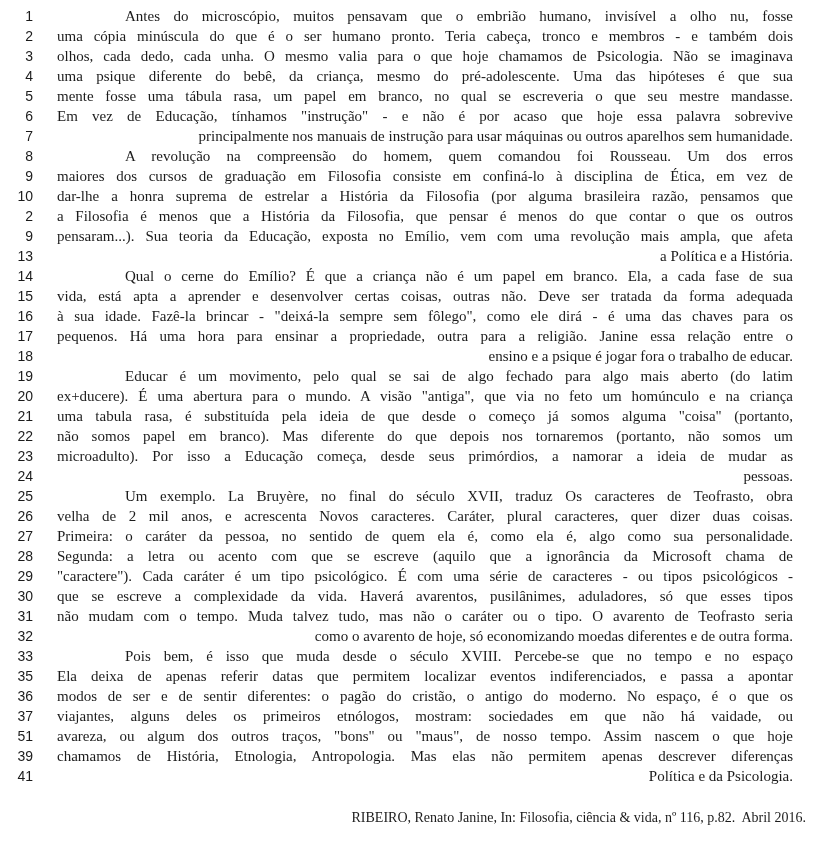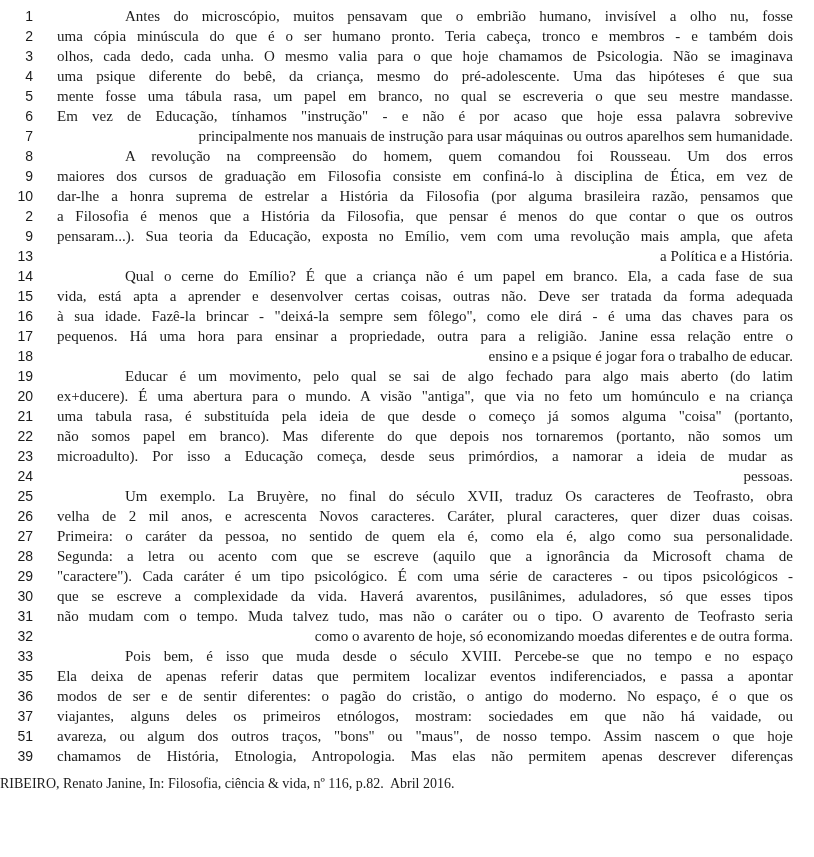--- a/index.html
+++ b/index.html
@@ -48,23 +48,23 @@
   }
   .txt.end {
     text-align: right;
   }
   .txt.ind {
     text-indent: 68px;
   }
   .txt .it {
   }
   .citation {
-    margin-top: 9px;
+    margin-top: 23px;
     padding-right: 8px;
-    text-align: left;
+    text-align: right;
     font-size: 14px;
     line-height: 18px;
     color: #1b1b1b;
   }
 </style>
 </head>
 <body>
 
 <div class="page">
   <div id="text-block">
@@ -213,15 +213,19 @@
         <div class="txt just"><span>viajantes, alguns deles os primeiros etnólogos, mostram: sociedades em que não há vaidade, ou</span></div>
       </div>
       <div class="line">
         <span class="num">51</span>
         <div class="txt just"><span>avareza, ou algum dos outros traços, "bons" ou "maus", de nosso tempo. Assim nascem o que hoje</span></div>
       </div>
       <div class="line">
         <span class="num">39</span>
         <div class="txt just"><span>chamamos de História, Etnologia, Antropologia. Mas elas não permitem apenas descrever diferenças</span></div>
       </div>
+      <div class="line">
+        <span class="num">41</span>
+        <div class="txt end"><span>Política e da Psicologia.</span></div>
+      </div>
     </div>
   <div class="citation">RIBEIRO, Renato Janine, In: Filosofia, ciência &amp; vida, nº 116, p.82.&nbsp; Abril 2016.</div>
 </div>
 
 </body></html>

